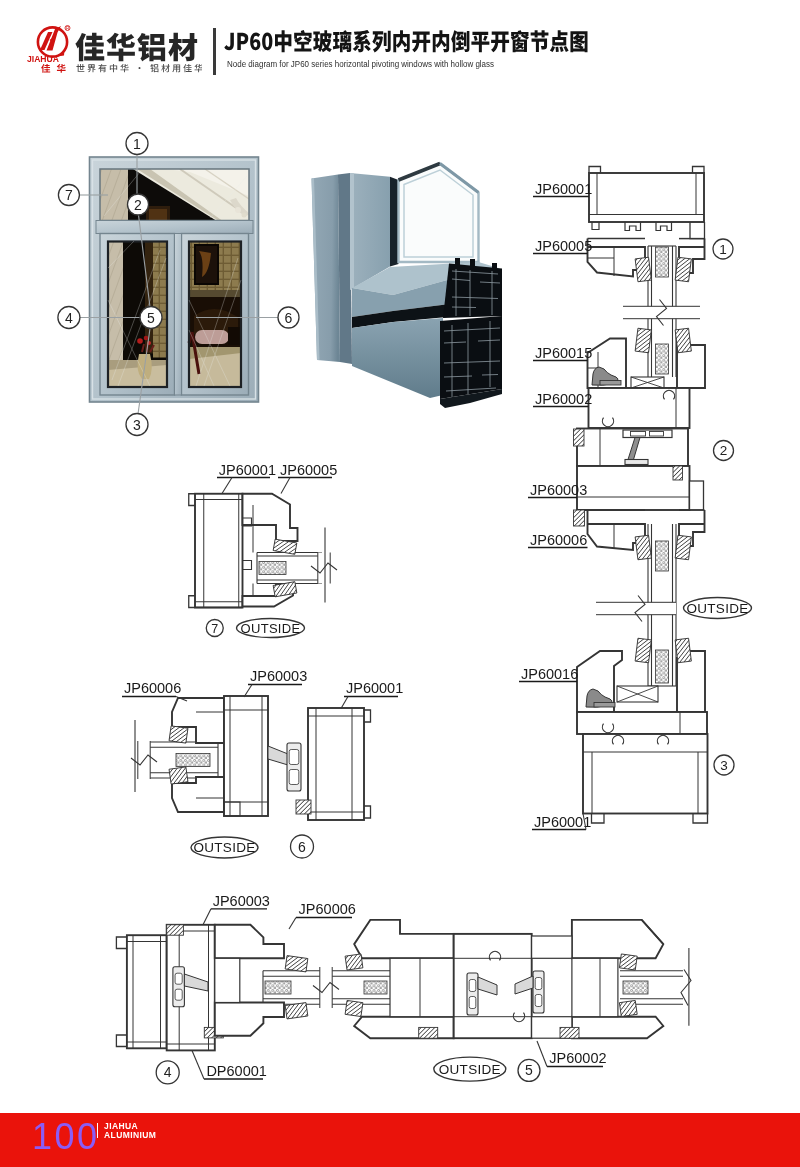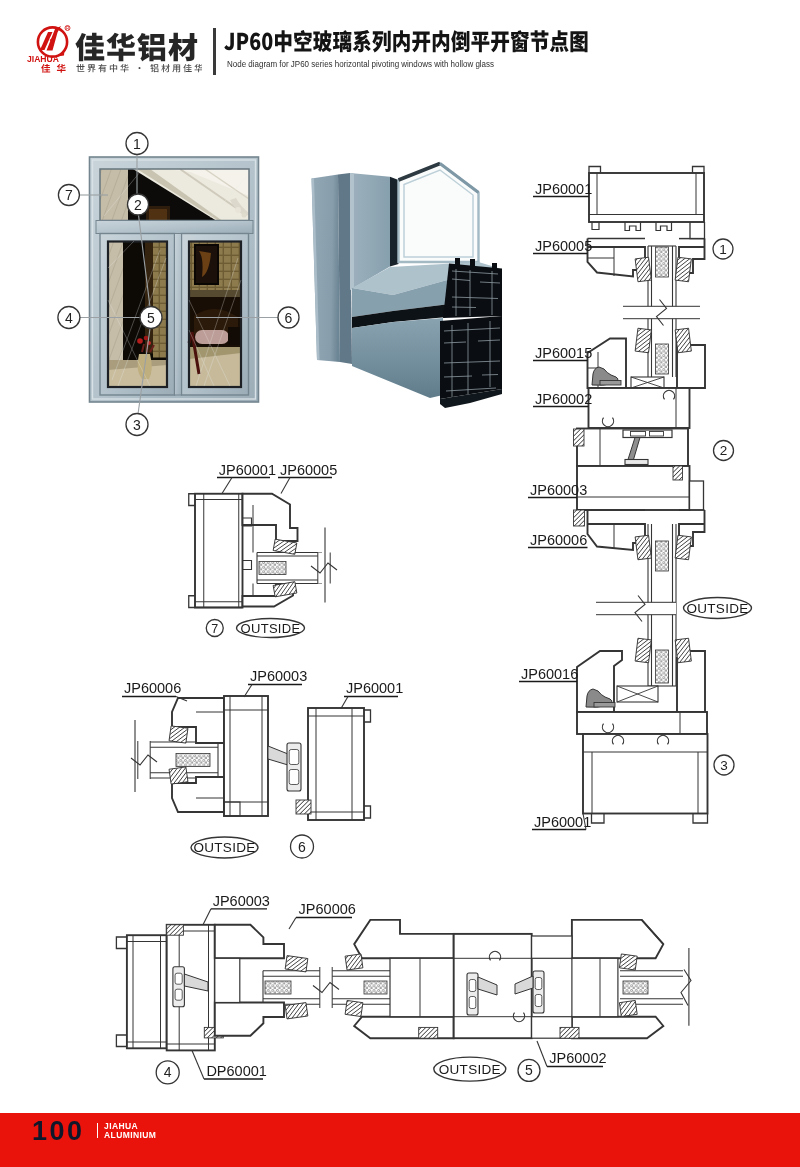--- a/index.html
+++ b/index.html
@@ -659,17 +659,17 @@
 
 <ellipse cx="469.8" cy="1069.1" rx="36" ry="12" fill="#fff" stroke="#353535" stroke-width="1.4"></ellipse>
       <text x="469.8" y="1073.8249999999998" font-size="13.5" text-anchor="middle" fill="#1a1a1a" font-family="Liberation Sans" letter-spacing="0.3">OUTSIDE</text>
 
 <circle cx="529" cy="1070.4" r="11" fill="#fff" stroke="#353535" stroke-width="1.3"></circle>
       <text x="529" y="1075.44" font-size="14" text-anchor="middle" fill="#222" font-family="Liberation Sans">5</text>
 </svg></div>
 
 <div class="abs" style="left:0;top:1113px;width:800px;height:54px;background:#ea130b;"></div>
 
-<div class="abs" style="left:32px;top:1116px;font-size:27px;font-weight:bold;color:#0f172a;letter-spacing:2.5px;">100</div>
+<div class="abs" style="left:32px;top:1116px;font-size:36px;font-weight:normal;color:#8b5cf6;letter-spacing:2.5px;">100</div>
 
 <div class="abs" style="left:97px;top:1123px;width:1.2px;height:15px;background:#fff;"></div>
 
 <div class="abs" style="left:104px;top:1122px;font-size:8.5px;font-weight:bold;color:#fff;line-height:9px;letter-spacing:0.4px;">JIAHUA<br>ALUMINIUM</div>
 
 </body></html>

